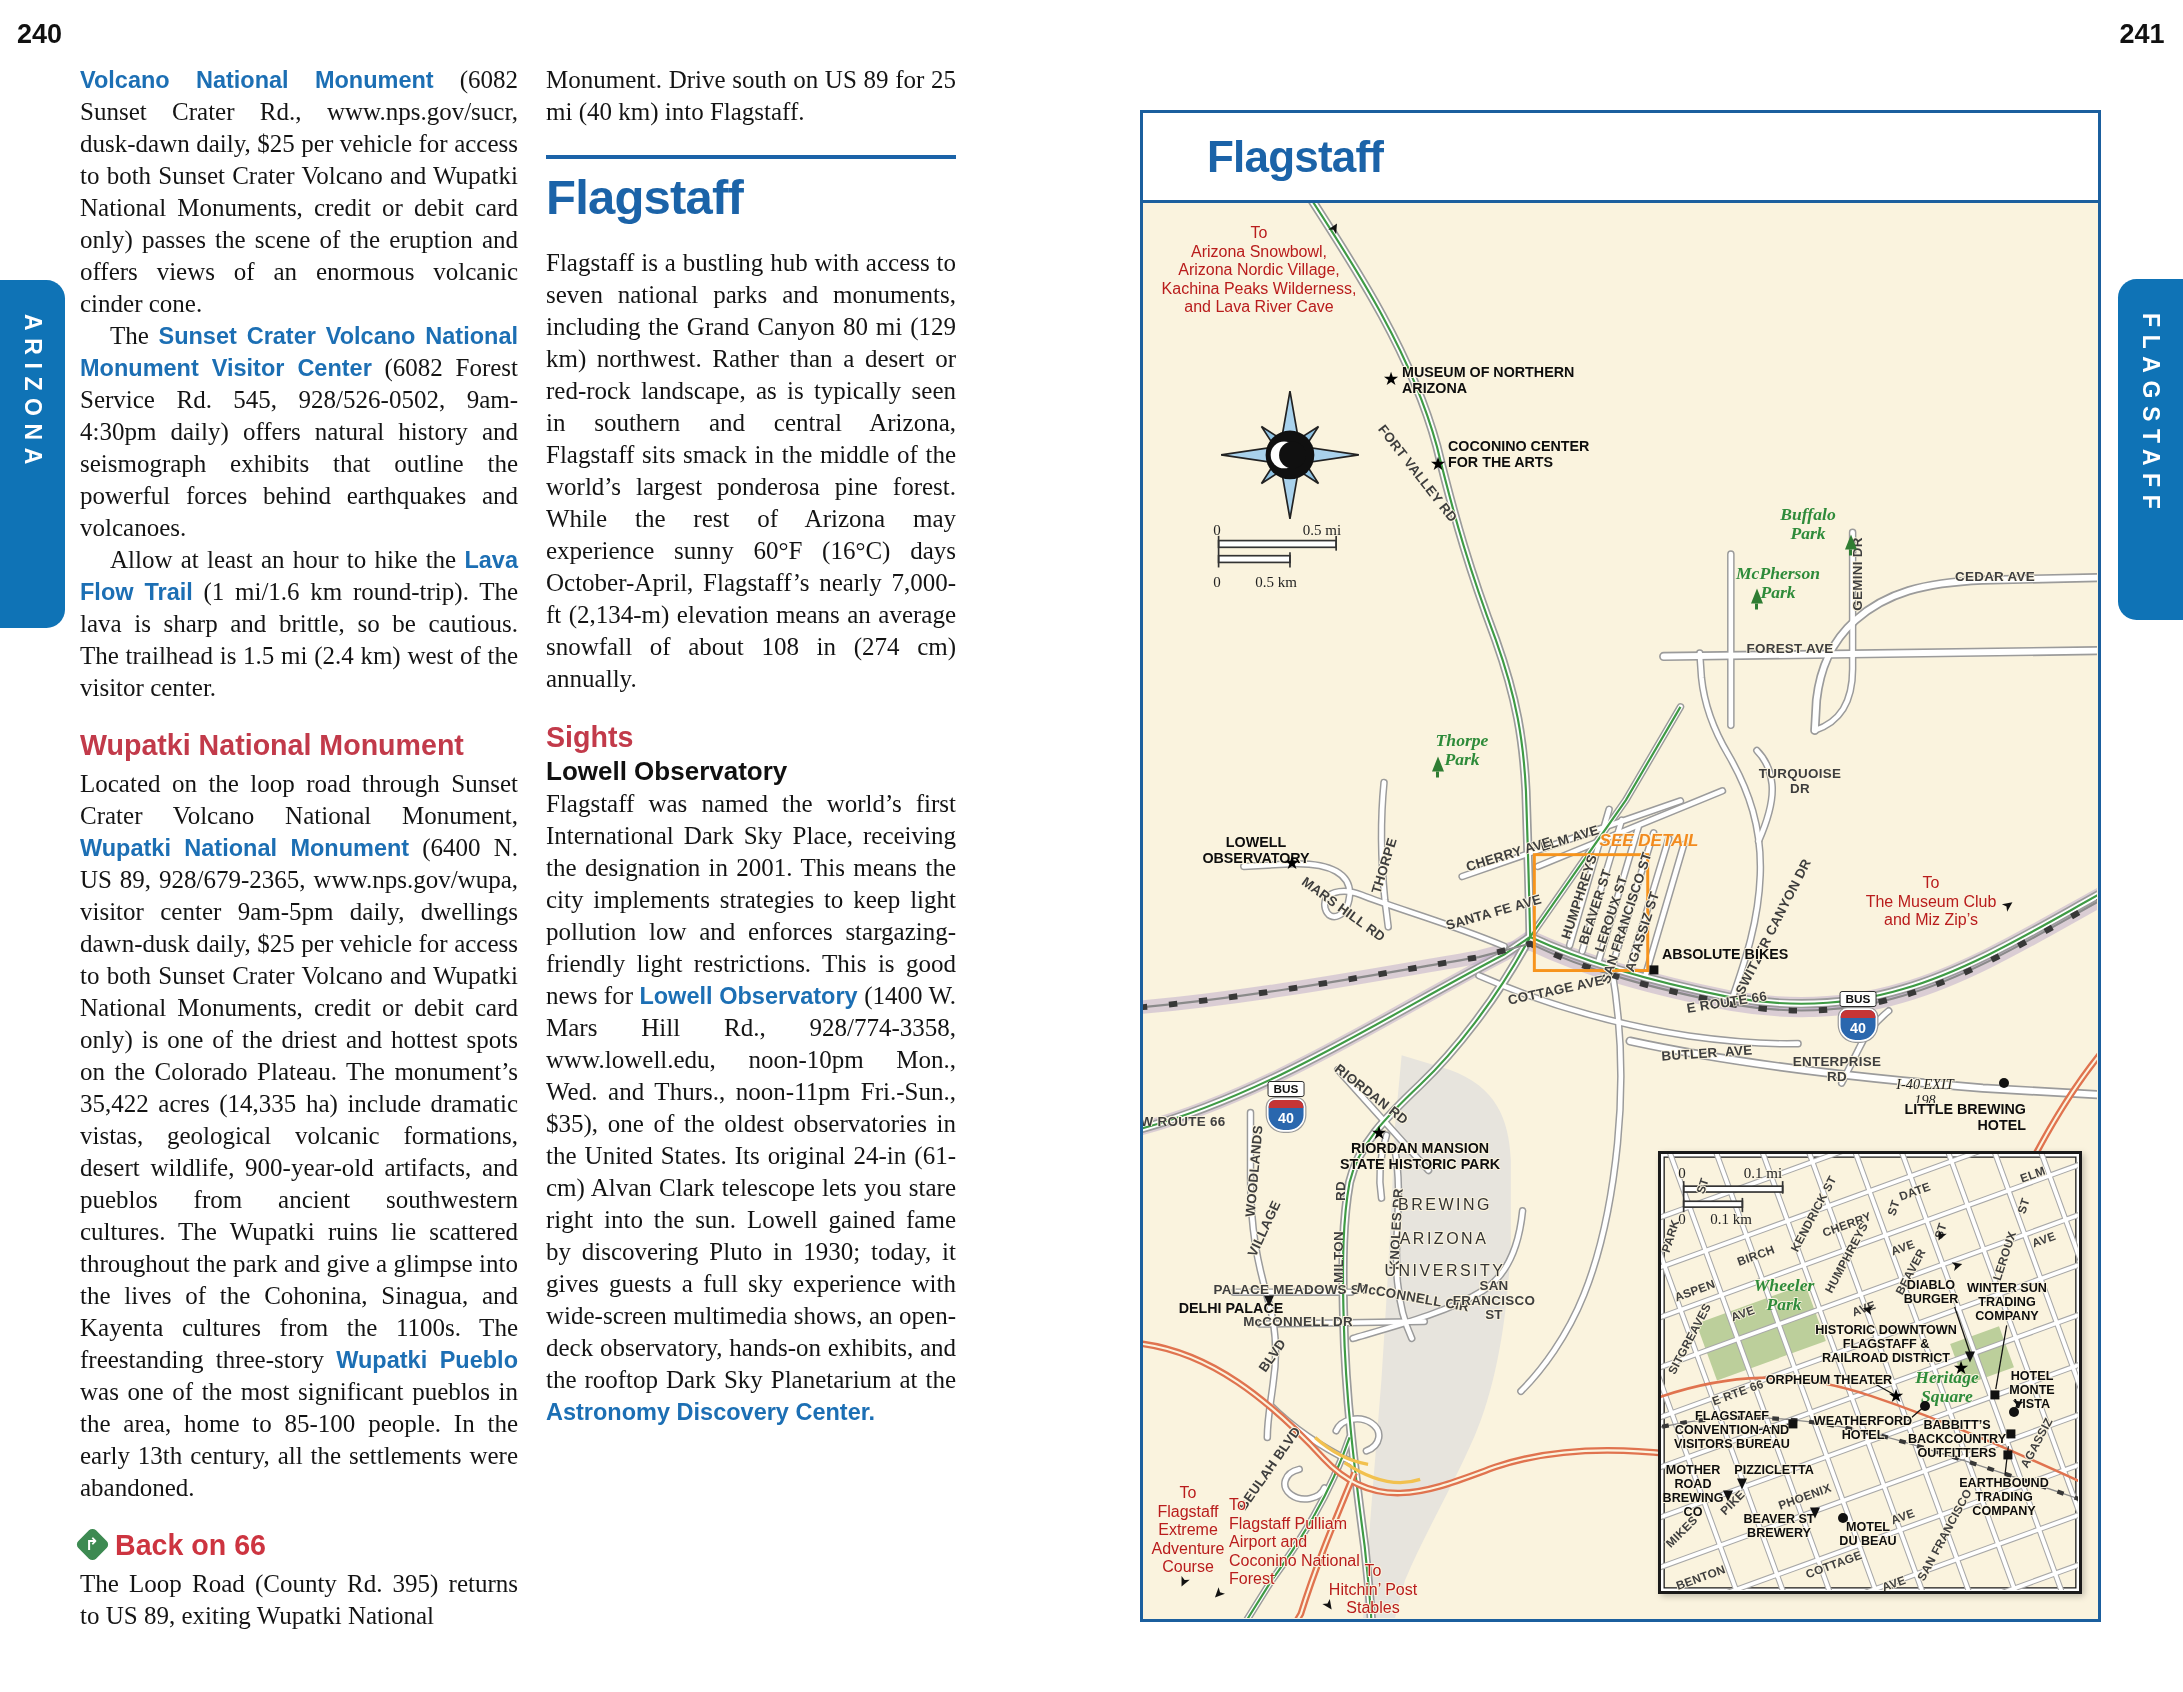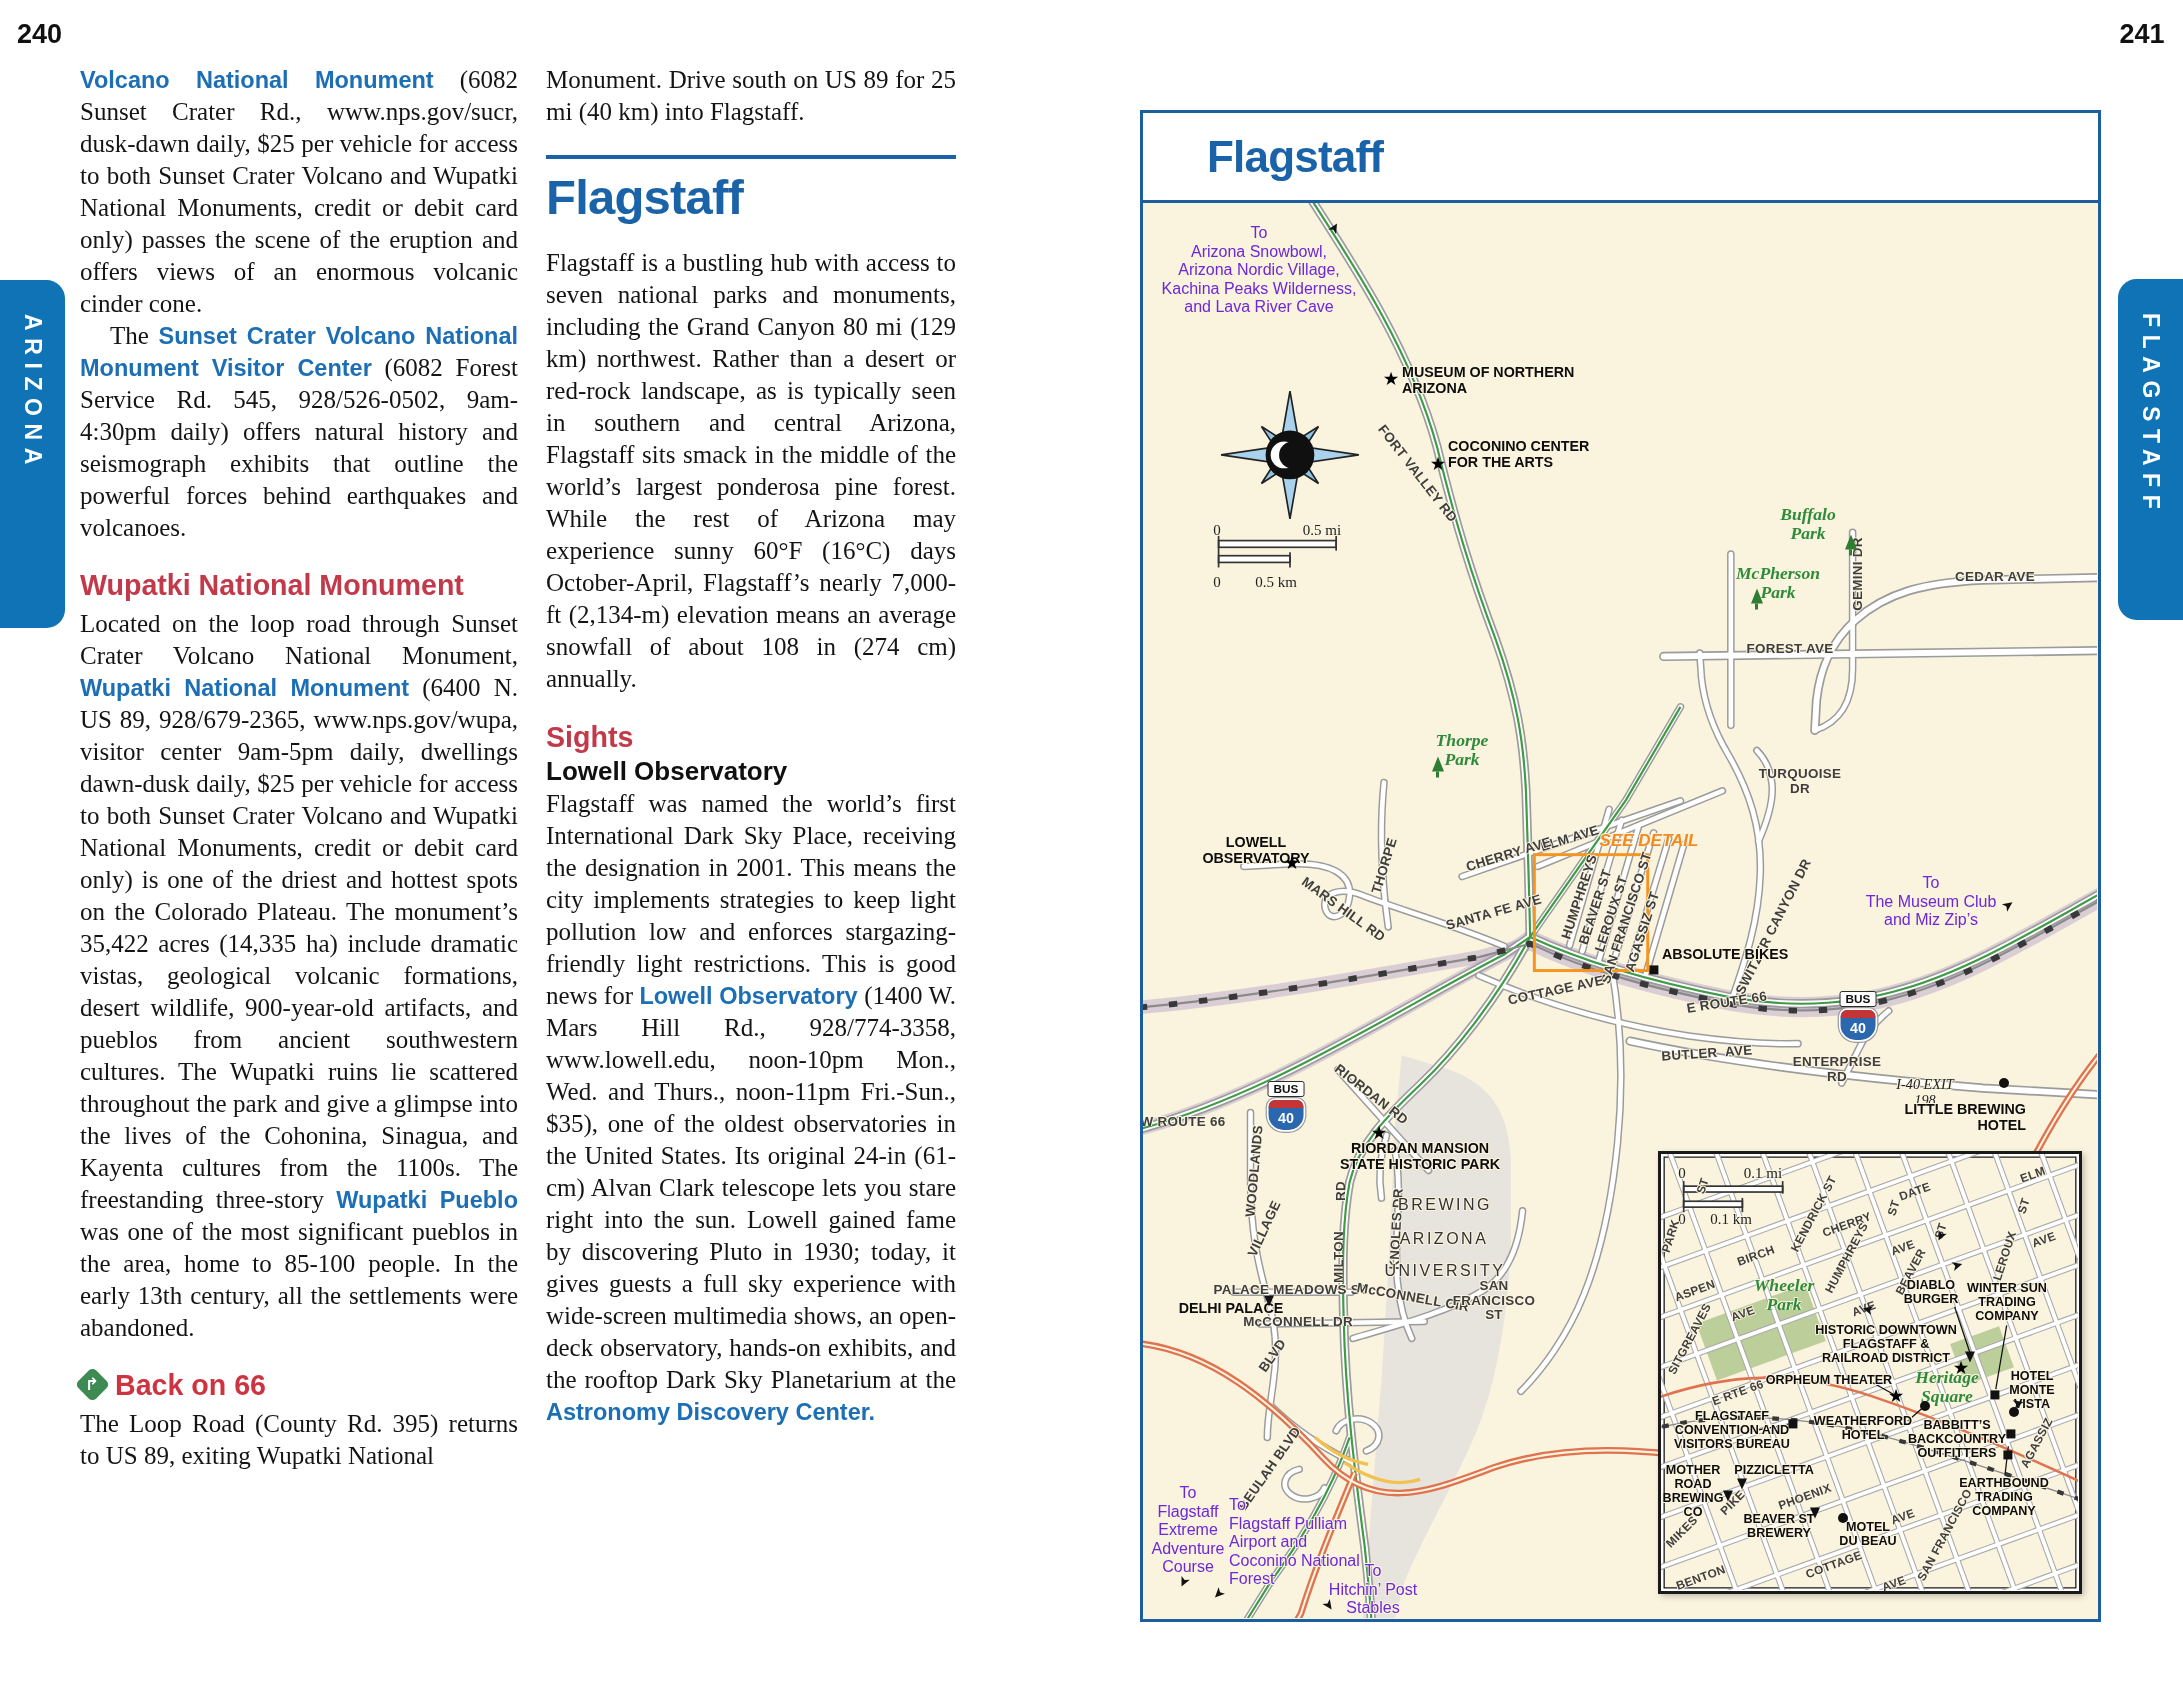--- a/index.html
+++ b/index.html
@@ -43,21 +43,21 @@
   #map-title{font:bold 44px "Liberation Sans",sans-serif;color:#1b63a8;padding-left:64px;letter-spacing:-0.8px;}
   #map-body{position:relative;width:954px;height:1415px;overflow:hidden;}
   #roads{position:absolute;left:0;top:0;}
 
   
   .ml{position:absolute;font-family:"Liberation Sans",sans-serif;white-space:pre;text-align:center;
       line-height:1.1;color:#111;
       text-shadow:0.8px 0.8px 0 #faf3de,-0.8px -0.8px 0 #faf3de,0.8px -0.8px 0 #faf3de,-0.8px 0.8px 0 #faf3de;}
   .ml.road{font-size:13.4px;font-weight:bold;color:#3e3e3e;letter-spacing:0.3px;}
   .ml.poi{font-size:14.3px;font-weight:bold;color:#0d0d0d;}
-  .ml.dest{font-size:16px;font-weight:normal;color:#6d28d9;line-height:18.5px;}
+  .ml.dest{font-size:16px;font-weight:normal;color:#b91c1c;line-height:18.5px;}
   .ml.park{font-family:"Liberation Serif",serif;font-style:italic;font-weight:bold;font-size:17.6px;color:#2e8b3a;}
   .ml.see{font-style:italic;font-weight:bold;font-size:17px;color:#f28a1d;}
   .ml.scale{font-family:"Liberation Serif",serif;font-size:15px;color:#222;font-weight:normal;}
   .ml.exit{font-family:"Liberation Serif",serif;font-style:italic;font-size:14.3px;color:#222;}
   .ml.uni{font-size:16px;color:#333;letter-spacing:2.5px;font-weight:normal;}
   .ml.ismall{font-size:11.8px;}
   .ml.ipoi{font-size:12.6px;}
 
   
   .mk{position:absolute;}
@@ -110,20 +110,21 @@
 <div class="side-tab" id="tab-left">
     <span>ARIZONA</span>
   </div>
 <div class="side-tab" id="tab-right">
     <span>FLAGSTAFF</span>
   </div>
 
 <div class="col" id="col1">
     <p><span class="kw">Volcano National Monument</span><span> (6082 Sunset Crater Rd., www.nps.gov/sucr, dusk-dawn daily, $25 per vehicle for access to both Sunset Crater Volcano and Wupatki National Monuments, credit or debit card only) passes the scene of the eruption and offers views of an enormous volcanic cinder cone.</span></p>
     <p class="ind"><span>The </span><span class="kw">Sunset Crater Volcano National Monument Visitor Center</span><span> (6082 Forest Service Rd. 545, 928/526-0502, 9am-4:30pm daily) offers natural history and seismograph exhibits that outline the powerful forces behind earthquakes and volcanoes.</span></p>
+    <p class="ind"><span>Allow at least an hour to hike the </span><span class="kw">Lava Flow Trail</span><span> (1 mi/1.6 km round-trip). The lava is sharp and brittle, so be cautious. The trailhead is 1.5 mi (2.4 km) west of the visitor center.</span></p>
     <h3 class="h-red">Wupatki National Monument</h3>
     <p><span>Located on the loop road through Sunset Crater Volcano National Monument, </span><span class="kw">Wupatki National Monument</span><span> (6400 N. US 89, 928/679-2365, www.nps.gov/wupa, visitor center 9am-5pm daily, dwellings dawn-dusk daily, $25 per vehicle for access to both Sunset Crater Volcano and Wupatki National Monuments, credit or debit card only) is one of the driest and hottest spots on the Colorado Plateau. The monument’s 35,422 acres (14,335 ha) include dramatic vistas, geological volcanic formations, desert wildlife, 900-year-old artifacts, and pueblos from ancient southwestern cultures. The Wupatki ruins lie scattered throughout the park and give a glimpse into the lives of the Cohonina, Sinagua, and Kayenta cultures from the 1100s. The freestanding three-story </span><span class="kw">Wupatki Pueblo</span><span> was one of the most significant pueblos in the area, home to 85-100 people. In the early 13th century, all the settlements were abandoned.</span></p>
     <h3 class="h-red h-66">
       <span class="b66-icon">
         <i>↱</i>
       </span>
       <span>Back on 66</span>
     </h3>
     <p><span>The Loop Road (County Rd. 395) returns to US 89, exiting Wupatki National</span></p>
   </div>

